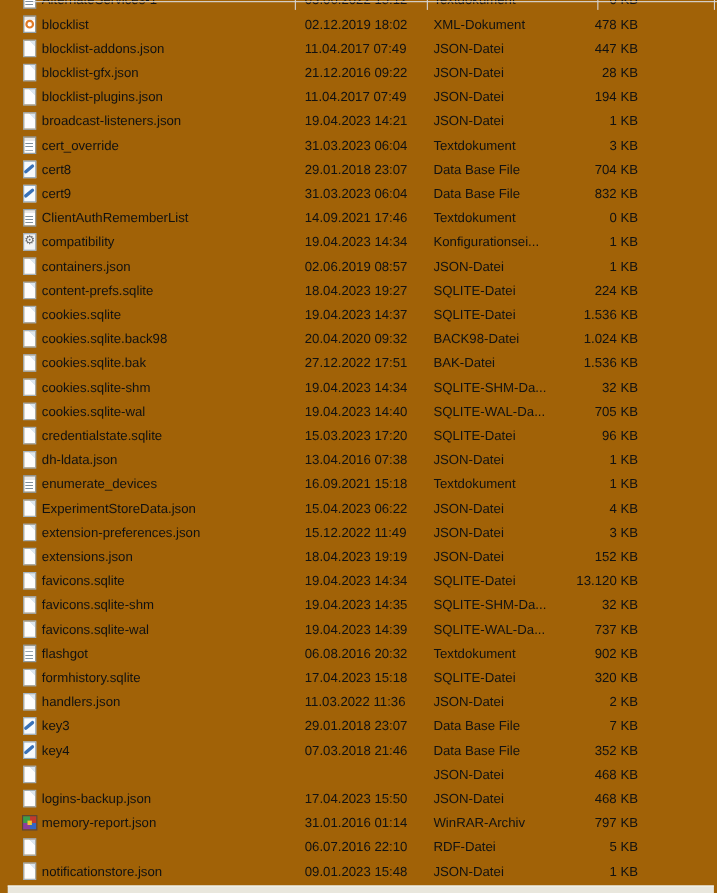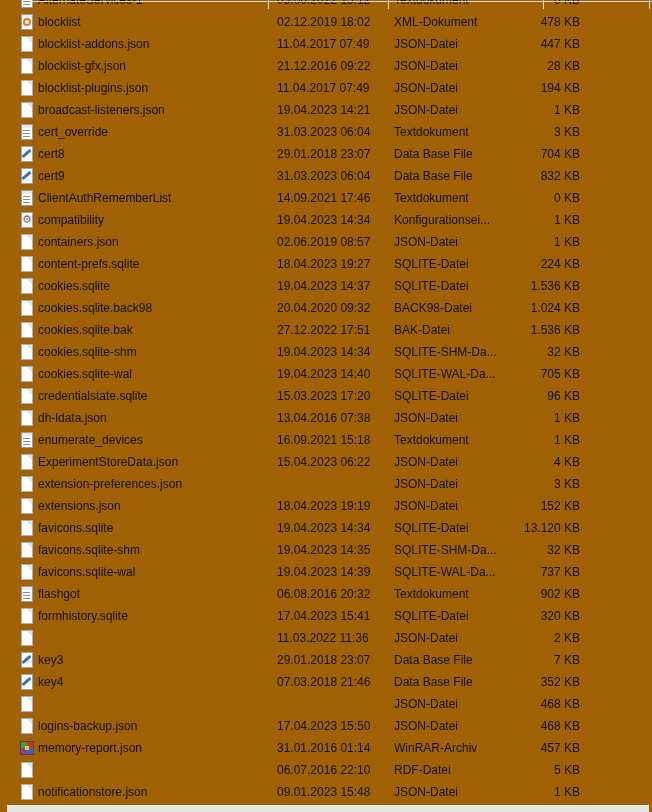--- a/index.html
+++ b/index.html
@@ -243,20 +243,21 @@
       <div class="file-row">
     <span class="icon icon-generic-file"></span>
     <span class="cell cell-name">ExperimentStoreData.json</span>
     <span class="cell cell-date">15.04.2023 06:22</span>
     <span class="cell cell-type">JSON-Datei</span>
     <span class="cell cell-size">4 KB</span>
   </div>
       <div class="file-row">
     <span class="icon icon-generic-file"></span>
     <span class="cell cell-name">extension-preferences.json</span>
+    <span class="cell cell-date">15.12.2022 11:49</span>
     <span class="cell cell-type">JSON-Datei</span>
     <span class="cell cell-size">3 KB</span>
   </div>
       <div class="file-row">
     <span class="icon icon-generic-file"></span>
     <span class="cell cell-name">extensions.json</span>
     <span class="cell cell-date">18.04.2023 19:19</span>
     <span class="cell cell-type">JSON-Datei</span>
     <span class="cell cell-size">152 KB</span>
   </div>
@@ -284,26 +285,27 @@
       <div class="file-row">
     <span class="icon icon-text-document"></span>
     <span class="cell cell-name">flashgot</span>
     <span class="cell cell-date">06.08.2016 20:32</span>
     <span class="cell cell-type">Textdokument</span>
     <span class="cell cell-size">902 KB</span>
   </div>
       <div class="file-row">
     <span class="icon icon-generic-file"></span>
     <span class="cell cell-name">formhistory.sqlite</span>
-    <span class="cell cell-date">17.04.2023 15:41</span>
+    <span class="cell cell-date">17.04.2023 15:18</span>
     <span class="cell cell-type">SQLITE-Datei</span>
     <span class="cell cell-size">320 KB</span>
   </div>
       <div class="file-row">
     <span class="icon icon-generic-file"></span>
+    <span class="cell cell-name">handlers.json</span>
     <span class="cell cell-date">11.03.2022 11:36</span>
     <span class="cell cell-type">JSON-Datei</span>
     <span class="cell cell-size">2 KB</span>
   </div>
       <div class="file-row">
     <span class="icon icon-database-file"></span>
     <span class="cell cell-name">key3</span>
     <span class="cell cell-date">29.01.2018 23:07</span>
     <span class="cell cell-type">Data Base File</span>
     <span class="cell cell-size">7 KB</span>
@@ -325,21 +327,21 @@
     <span class="cell cell-name">logins-backup.json</span>
     <span class="cell cell-date">17.04.2023 15:50</span>
     <span class="cell cell-type">JSON-Datei</span>
     <span class="cell cell-size">468 KB</span>
   </div>
       <div class="file-row">
     <span class="icon icon-winrar-archive"></span>
     <span class="cell cell-name">memory-report.json</span>
     <span class="cell cell-date">31.01.2016 01:14</span>
     <span class="cell cell-type">WinRAR-Archiv</span>
-    <span class="cell cell-size">457 KB</span>
+    <span class="cell cell-size">797 KB</span>
   </div>
       <div class="file-row">
     <span class="icon icon-generic-file"></span>
     <span class="cell cell-date">06.07.2016 22:10</span>
     <span class="cell cell-type">RDF-Datei</span>
     <span class="cell cell-size">5 KB</span>
   </div>
       <div class="file-row">
     <span class="icon icon-generic-file"></span>
     <span class="cell cell-name">notificationstore.json</span>

